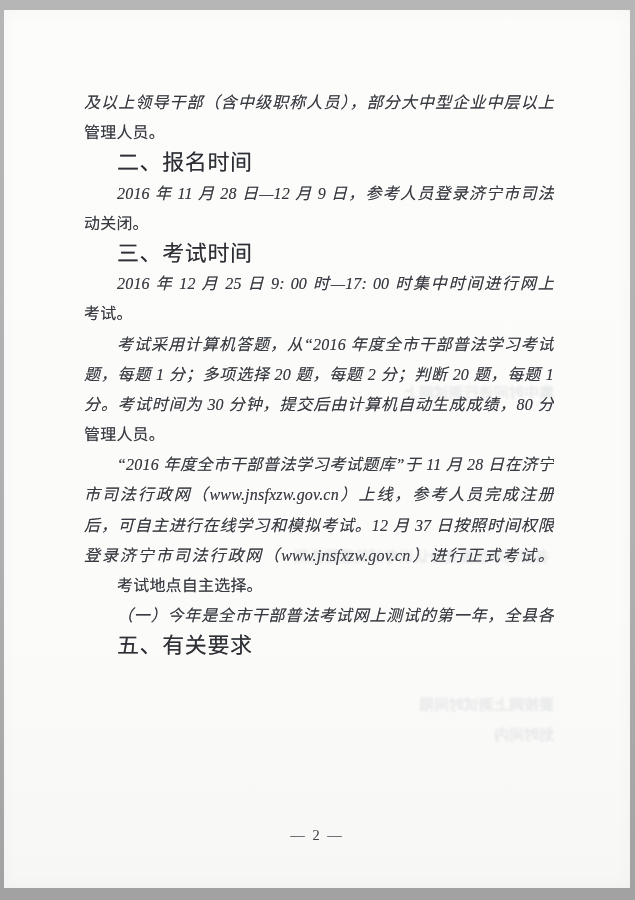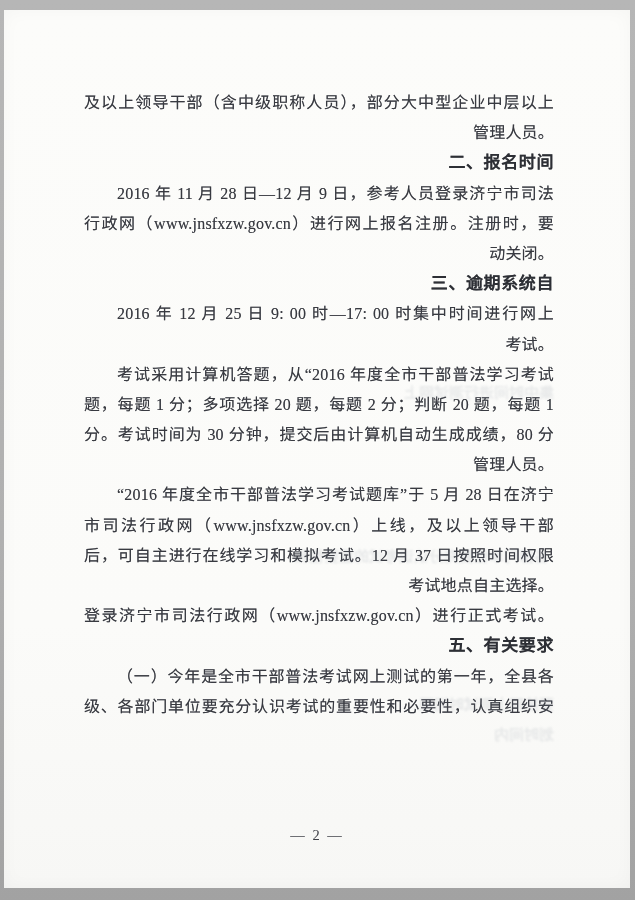--- a/index.html
+++ b/index.html
@@ -22,34 +22,34 @@
   .content {
     position:absolute; left:80px; top:78px; width:470px;
   }
   .line {
     height:30.2px; line-height:30.2px;
     font-size:16px;
     color:#383a41;
     letter-spacing:0.2px;
     white-space:nowrap;
     text-shadow:0 0 0.5px rgba(56,58,65,0.55);
-    text-align:right;
   }
   .line.fill {
     white-space:normal;
     text-align:justify;
     text-align-last:justify;
     overflow:hidden;
+    font-style:italic;
   }
   .line.indent { padding-left:33px; }
   .line.heading {
     font-family:"Liberation Sans","DejaVu Sans",sans-serif;
-    font-weight:700;
+    font-weight:400;
     color:#2d2f35;
-    font-size:17px;
+    font-size:22px;
     letter-spacing:0.6px;
   }
   .pagenum {
     position:absolute; left:0; right:0; top:817px;
     text-align:center;
     font-size:14.5px;
     color:#3c3e45;
     letter-spacing:2px;
   }
   .ghost {
@@ -68,37 +68,35 @@
 </head>
 <body>
 
 <div class="scan-frame">
   <div class="page">
     <div class="content" id="doc-lines">
         <div class="line body fill">及以上领导干部（含中级职称人员），部分大中型企业中层以上</div>
         <div class="line body">管理人员。</div>
         <div class="line heading indent">二、报名时间</div>
         <div class="line body indent fill">2016 年 11 月 28 日—12 月 9 日，参考人员登录济宁市司法</div>
-        <div class="line body fill">行政网（www.jnsfxzw.gov.cn）进行网上报名注册。注册时，要</div>
         <div class="line body">动关闭。</div>
-        <div class="line heading indent">三、逾期系统自</div>
+        <div class="line heading indent">三、考试时间</div>
         <div class="line body indent fill">2016 年 12 月 25 日 9: 00 时—17: 00 时集中时间进行网上</div>
         <div class="line body">考试。</div>
         <div class="line body indent fill">考试采用计算机答题，从“2016 年度全市干部普法学习考试</div>
         <div class="line body fill">题，每题 1 分；多项选择 20 题，每题 2 分；判断 20 题，每题 1</div>
         <div class="line body fill">分。考试时间为 30 分钟，提交后由计算机自动生成成绩，80 分</div>
         <div class="line body">管理人员。</div>
-        <div class="line body indent fill">“2016 年度全市干部普法学习考试题库”于 5 月 28 日在济宁</div>
-        <div class="line body fill">市司法行政网（www.jnsfxzw.gov.cn）上线，及以上领导干部</div>
+        <div class="line body indent fill">“2016 年度全市干部普法学习考试题库”于 11 月 28 日在济宁</div>
+        <div class="line body fill">市司法行政网（www.jnsfxzw.gov.cn）上线，参考人员完成注册</div>
         <div class="line body fill">后，可自主进行在线学习和模拟考试。12 月 37 日按照时间权限</div>
+        <div class="line body fill">登录济宁市司法行政网（www.jnsfxzw.gov.cn）进行正式考试。</div>
         <div class="line body indent">考试地点自主选择。</div>
-        <div class="line body fill">登录济宁市司法行政网（www.jnsfxzw.gov.cn）进行正式考试。</div>
+        <div class="line body indent fill">（一）今年是全市干部普法考试网上测试的第一年，全县各</div>
         <div class="line heading indent">五、有关要求</div>
-        <div class="line body indent fill">（一）今年是全市干部普法考试网上测试的第一年，全县各</div>
-        <div class="line body fill">级、各部门单位要充分认识考试的重要性和必要性，认真组织安</div>
       </div>
     <div class="pagenum">— 2 —</div>
     <div id="ghost-layer">
         <div class="ghost" style="left: 300px; top: 371px; width: 250px;">集中时间进行测试网上</div>
         <div class="ghost" style="left: 95px; top: 535px; width: 450px;">各部门单位要充分认识考试的重要性和</div>
         <div class="ghost" style="left: 360px; top: 683px; width: 190px;">要按网上测试时间限</div>
         <div class="ghost" style="left: 455px; top: 713px; width: 95px;">划时间内</div>
       </div>
   </div>
 </div>

